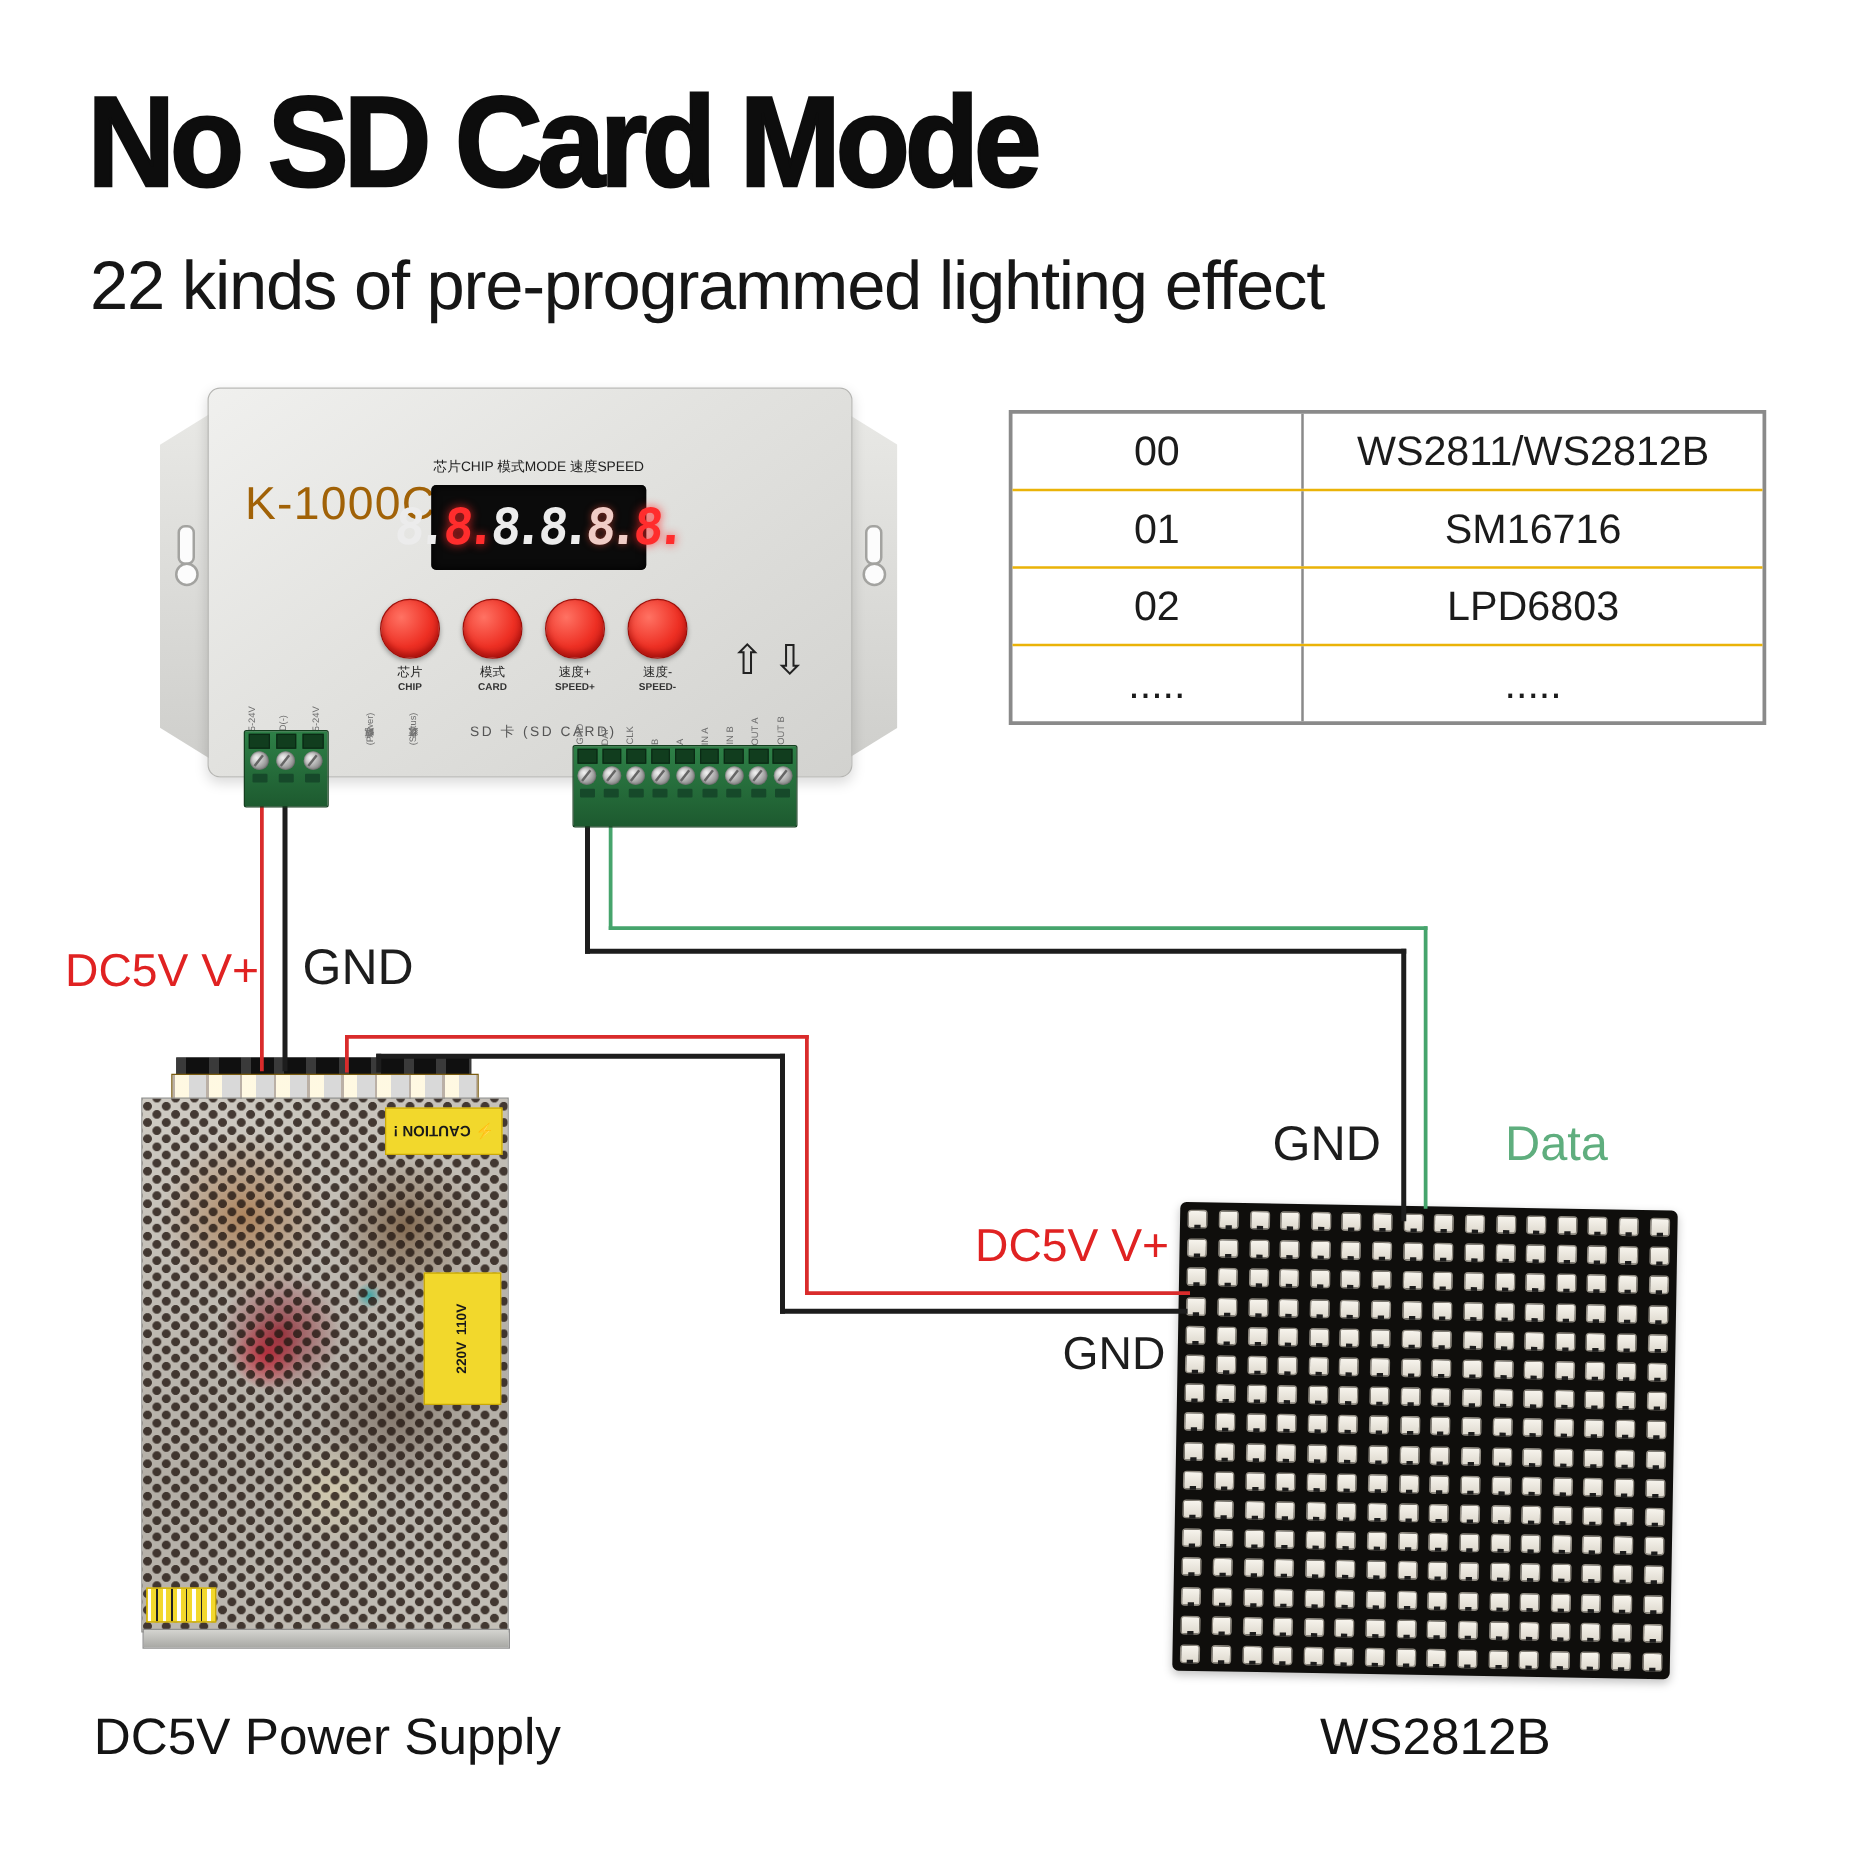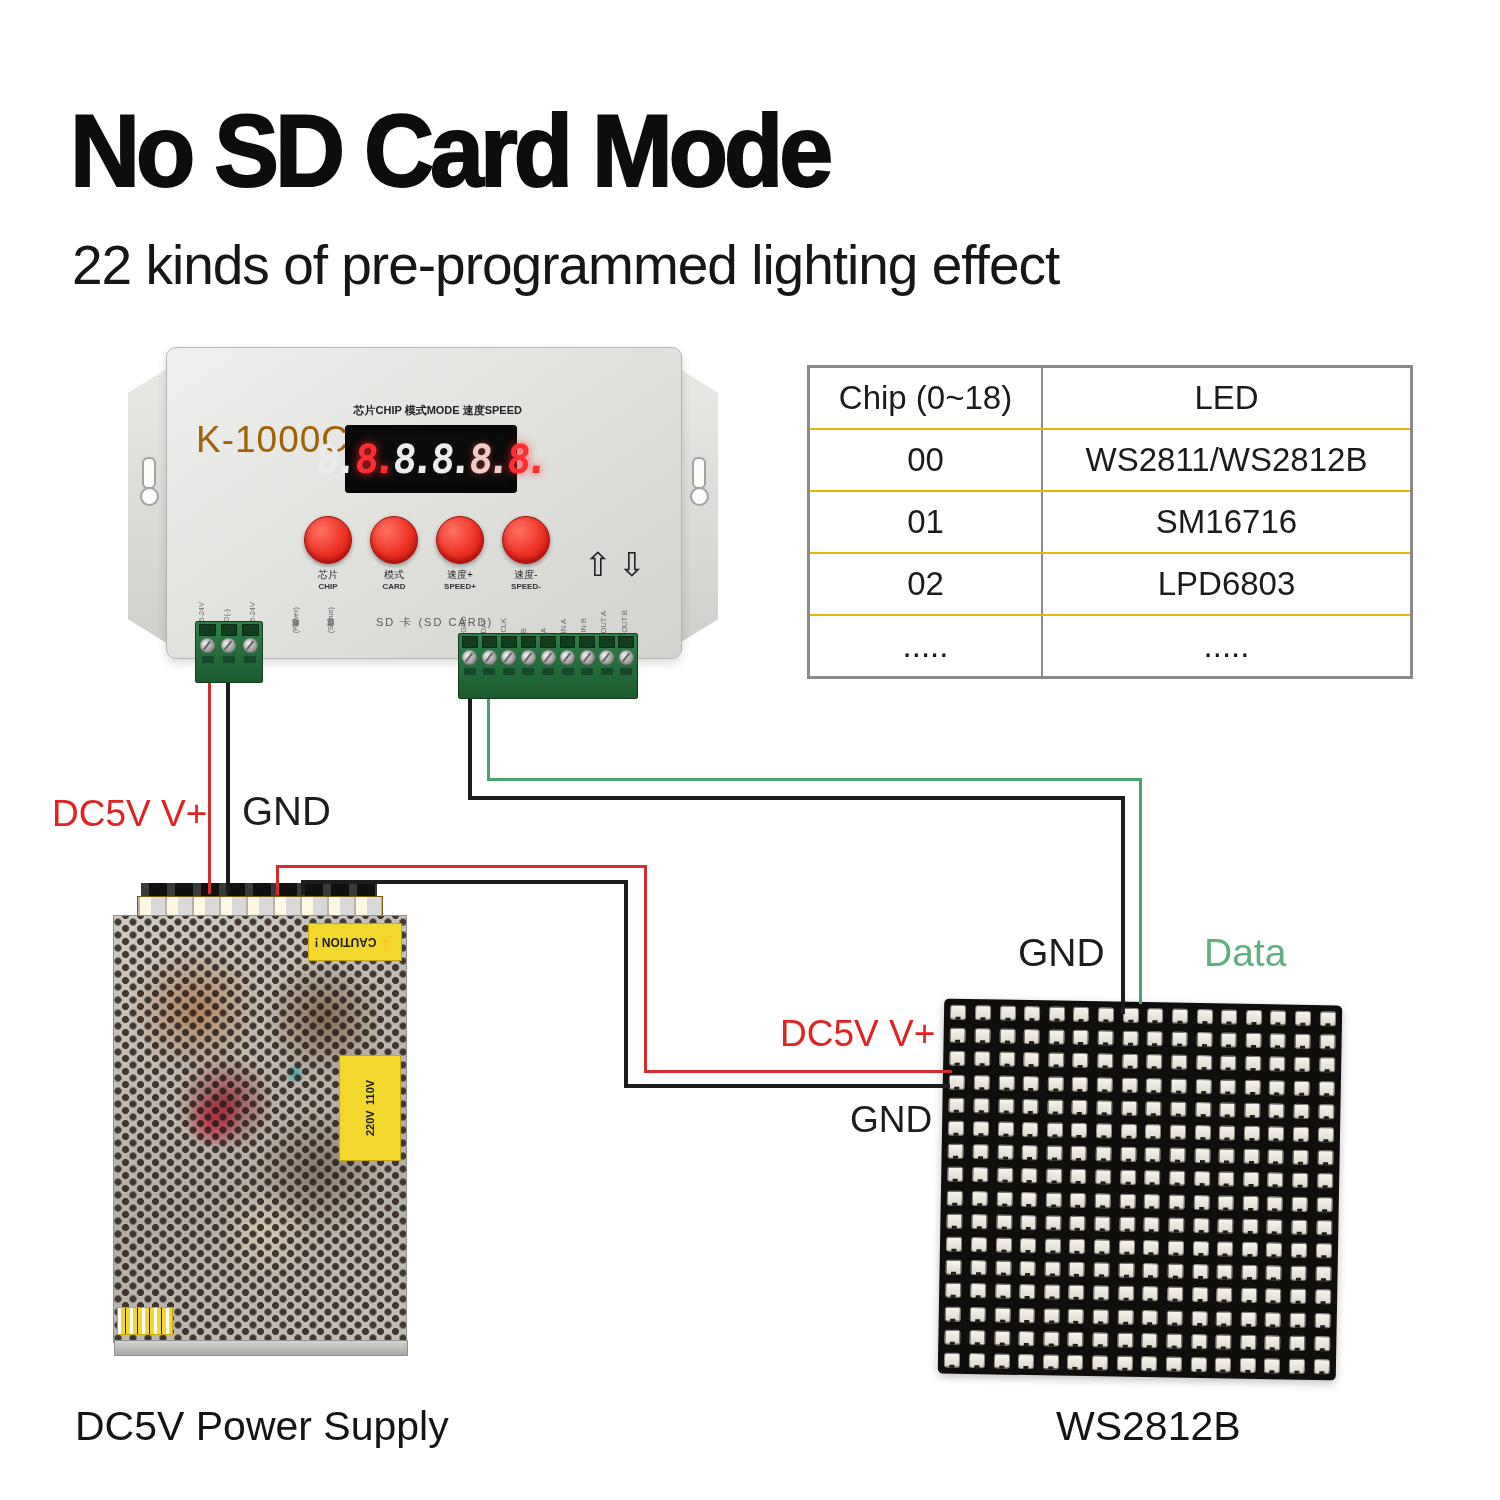--- a/index.html
+++ b/index.html
@@ -1,17 +1,17 @@
 <!DOCTYPE html>
 <html><head>
 <meta charset="utf-8">
 <style>
   html,body{margin:0;padding:0;background:#fff;}
   #canvas{position:relative;width:1500px;height:1440px;background:#ffffff;overflow:hidden;
-          font-family:"Liberation Sans",sans-serif;color:#1a1a1a;margin-top:37px;}
+          font-family:"Liberation Sans",sans-serif;color:#1a1a1a;}
 
   
   .title{position:absolute;left:70px;top:62px;font-size:97px;font-weight:bold;color:#0d0d0d;
          letter-spacing:-4px;line-height:1;transform:scaleY(1.06);transform-origin:top left;
          -webkit-text-stroke:2px #0d0d0d;white-space:nowrap;}
   .subtitle{position:absolute;left:72px;top:196px;font-size:55px;color:#161616;
             letter-spacing:-1px;white-space:nowrap;}
 
   
   .dtable{position:absolute;left:807px;top:328px;width:600px;border:3px solid #8a8a8a;background:#fff;z-index:2;}
@@ -25,22 +25,22 @@
   .ctl-body{position:absolute;left:166px;top:310px;width:514px;height:310px;border-radius:10px;
             background:linear-gradient(145deg,#f0f0ee 0%,#e2e2df 45%,#d2d2cf 100%);
             border:1px solid #b5b5b2;box-shadow:0 4px 10px rgba(0,0,0,.15);z-index:1;}
   .ear{position:absolute;top:331px;width:40px;height:276px;z-index:0;
        background:linear-gradient(180deg,#e8e8e5,#cfcfcc);}
   .ear.left{left:128px;clip-path:polygon(100% 0,0 9%,0 91%,100% 100%);}
   .ear.right{left:678px;clip-path:polygon(0 0,100% 9%,100% 91%,0 100%);}
   .keyhole{position:absolute;width:10px;height:28px;background:#fcfcfc;border:2px solid #a3a3a0;border-radius:6px;}
   .keyhole-c{position:absolute;width:15px;height:15px;background:#fcfcfc;border:2px solid #a3a3a0;border-radius:50%;}
   .model{position:absolute;left:196px;top:382px;font-size:37px;color:#a16207;letter-spacing:1px;z-index:2;}
-  .disp-header{position:absolute;left:340px;top:366px;width:182px;text-align:right;font-size:11px;
-               font-weight:bold;color:#222;white-space:nowrap;z-index:2;}
+  .disp-header{position:absolute;left:340px;top:366px;width:182px;text-align:center;font-size:11px;
+               font-weight:normal;color:#222;white-space:nowrap;z-index:2;}
   .display{position:absolute;left:345px;top:388px;width:172px;height:68px;background:#0b0b0b;border-radius:4px;
            display:flex;align-items:center;justify-content:center;z-index:2;box-shadow:inset 0 0 8px #000;}
   .seg{font-family:"DejaVu Sans Mono",monospace;font-weight:bold;font-size:40px;transform:skewX(-5deg);
        letter-spacing:-6px;margin-right:2px;}
   .seg:nth-child(1),.seg:nth-child(3),.seg:nth-child(4){color:#ececec;}
   .seg:nth-child(2),.seg:nth-child(6){color:#ff2d2d;text-shadow:0 0 8px rgba(255,40,40,.85);}
   .seg:nth-child(5){color:#f0ccc6;text-shadow:0 0 6px rgba(255,80,60,.5);}
   .btn-row{position:absolute;left:302px;top:479px;width:250px;display:flex;justify-content:space-between;z-index:2;}
   .btnw{display:flex;flex-direction:column;align-items:center;width:52px;}
   .btn-red{width:46px;height:46px;border-radius:50%;
@@ -153,24 +153,20 @@
 </head>
 <body>
 
 <div id="canvas">
 
   <div class="title">No SD Card Mode</div>
   <div class="subtitle">22 kinds of pre-programmed lighting effect</div>
 
   <div class="dtable">
       <div class="trow">
-        <div class="tcell c1">Chip (0~18)</div>
-        <div class="tcell c2">LED</div>
-      </div>
-      <div class="trow">
         <div class="tcell c1">00</div>
         <div class="tcell c2">WS2811/WS2812B</div>
       </div>
       <div class="trow">
         <div class="tcell c1">01</div>
         <div class="tcell c2">SM16716</div>
       </div>
       <div class="trow">
         <div class="tcell c1">02</div>
         <div class="tcell c2">LPD6803</div>

